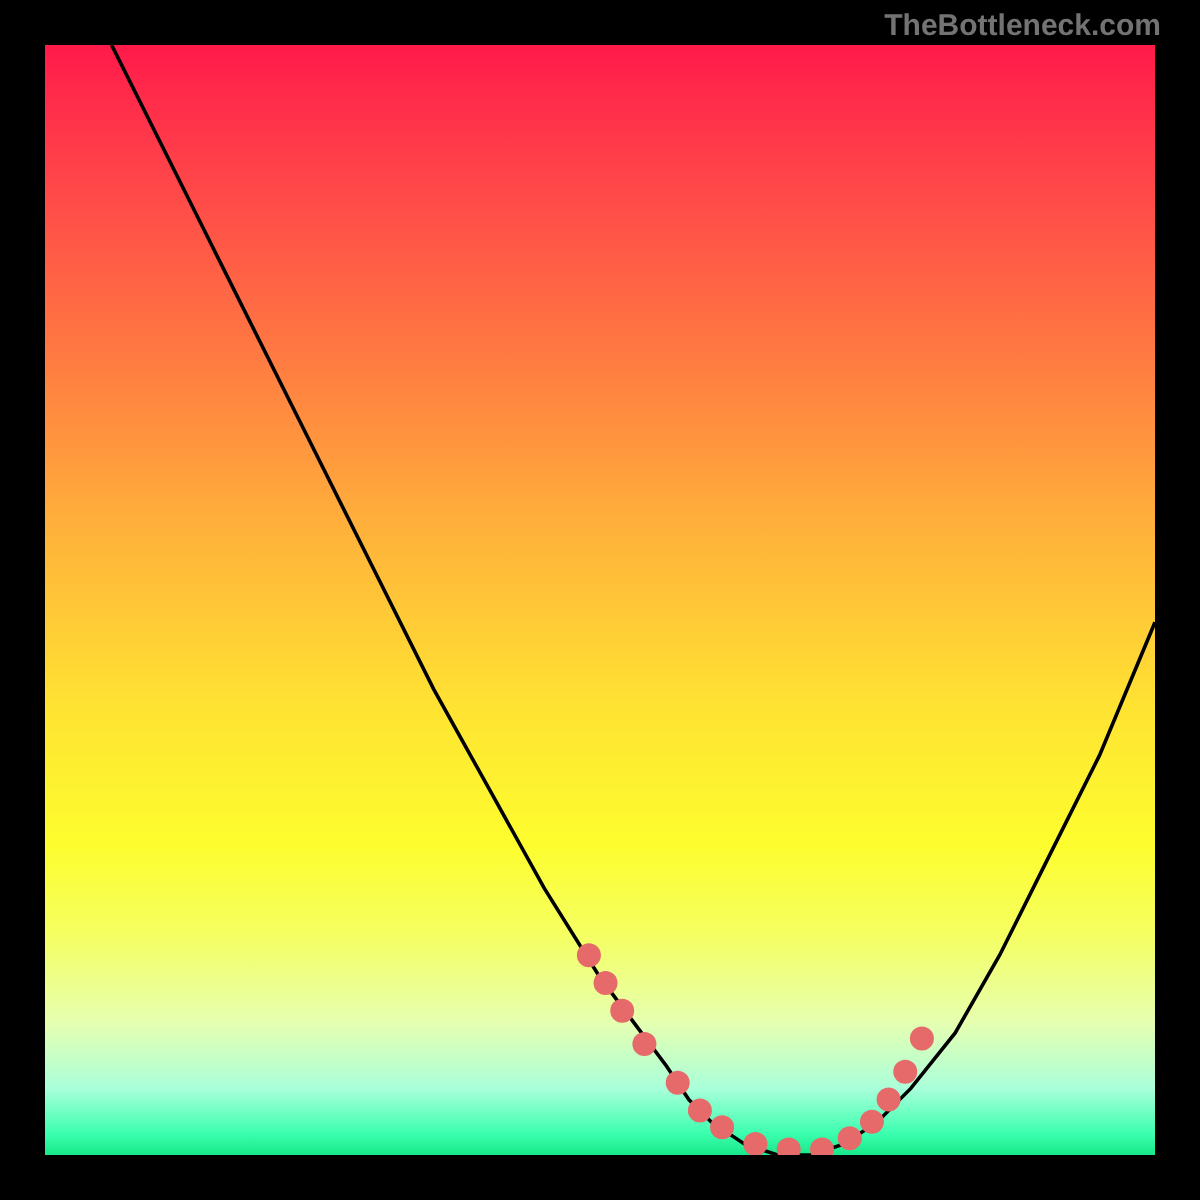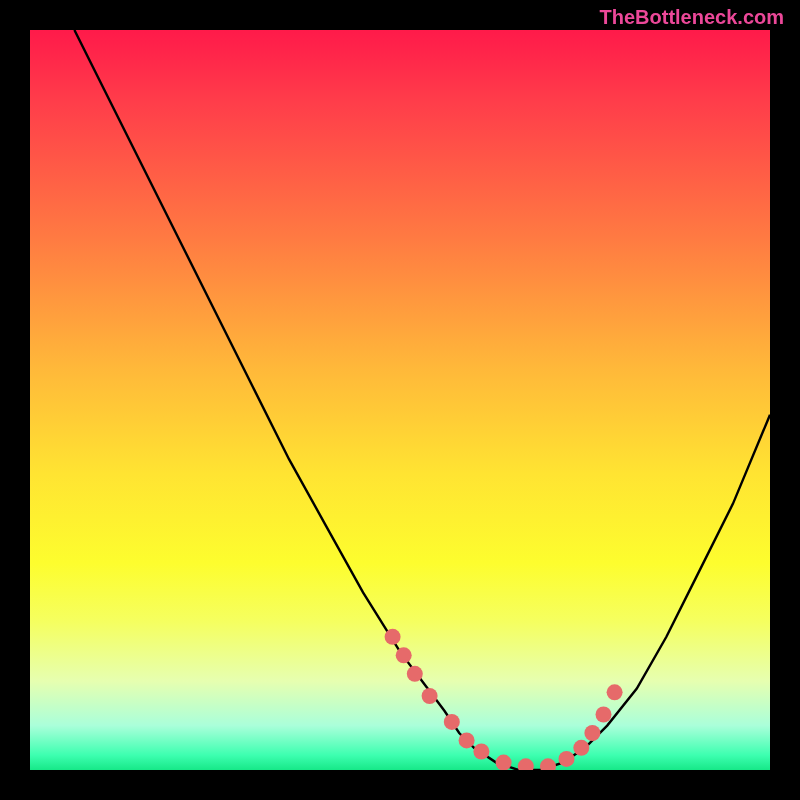--- a/index.html
+++ b/index.html
@@ -7,22 +7,22 @@
     padding: 0;
     width: 800px;
     height: 800px;
     background: #000;
     position: relative;
     font-family: Arial, sans-serif;
   }
   .watermark {
     position: absolute;
     top: 6px;
-    right: 16px;
-    color: #ec4899;
+    right: 26px;
+    color: #737373;
     font-size: 20px;
     font-weight: 600;
     z-index: 10;
   }
   .plot-area {
     position: absolute;
     left: 30px;
     top: 30px;
     width: 740px;
     height: 740px;

